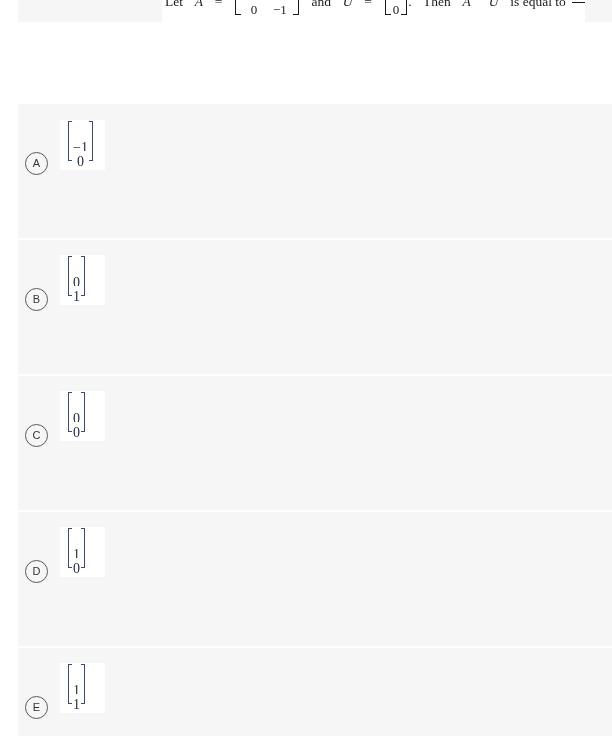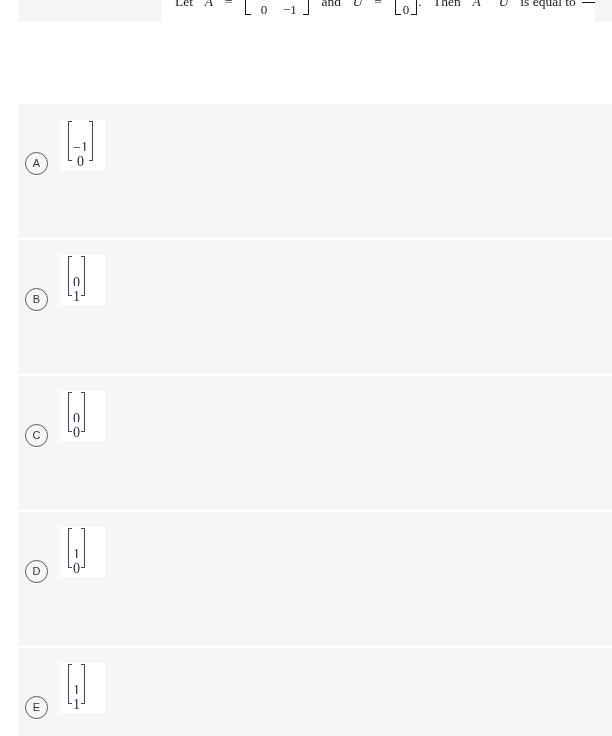--- a/index.html
+++ b/index.html
@@ -28,21 +28,21 @@
     position: absolute;
     top: 0;
     height: 22px;
     background: #f6f6f6;
   }
   .hdr-band.left  { left: 18px;  width: 144px; }
   .hdr-band.right { left: 585px; width: 27px;  }
 
   #question-box {
     position: absolute;
-    left: 172px;
+    left: 162px;
     top: 0;
     width: 423px;
     height: 26px;
     background: #ffffff;
     overflow: hidden;
   }
   #question-text {
     position: absolute;
     left: 3px;
     top: -11px;

